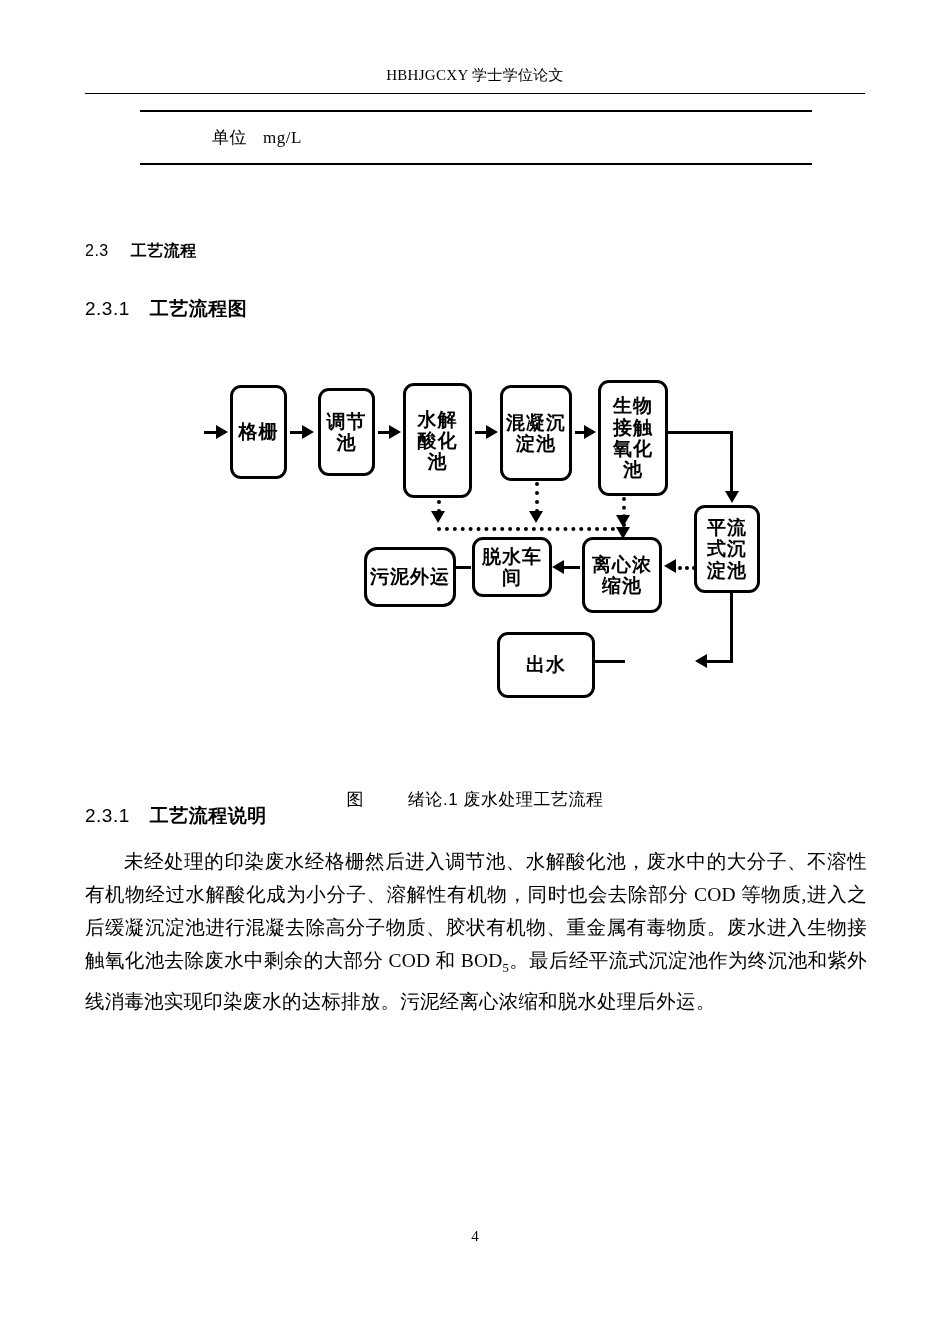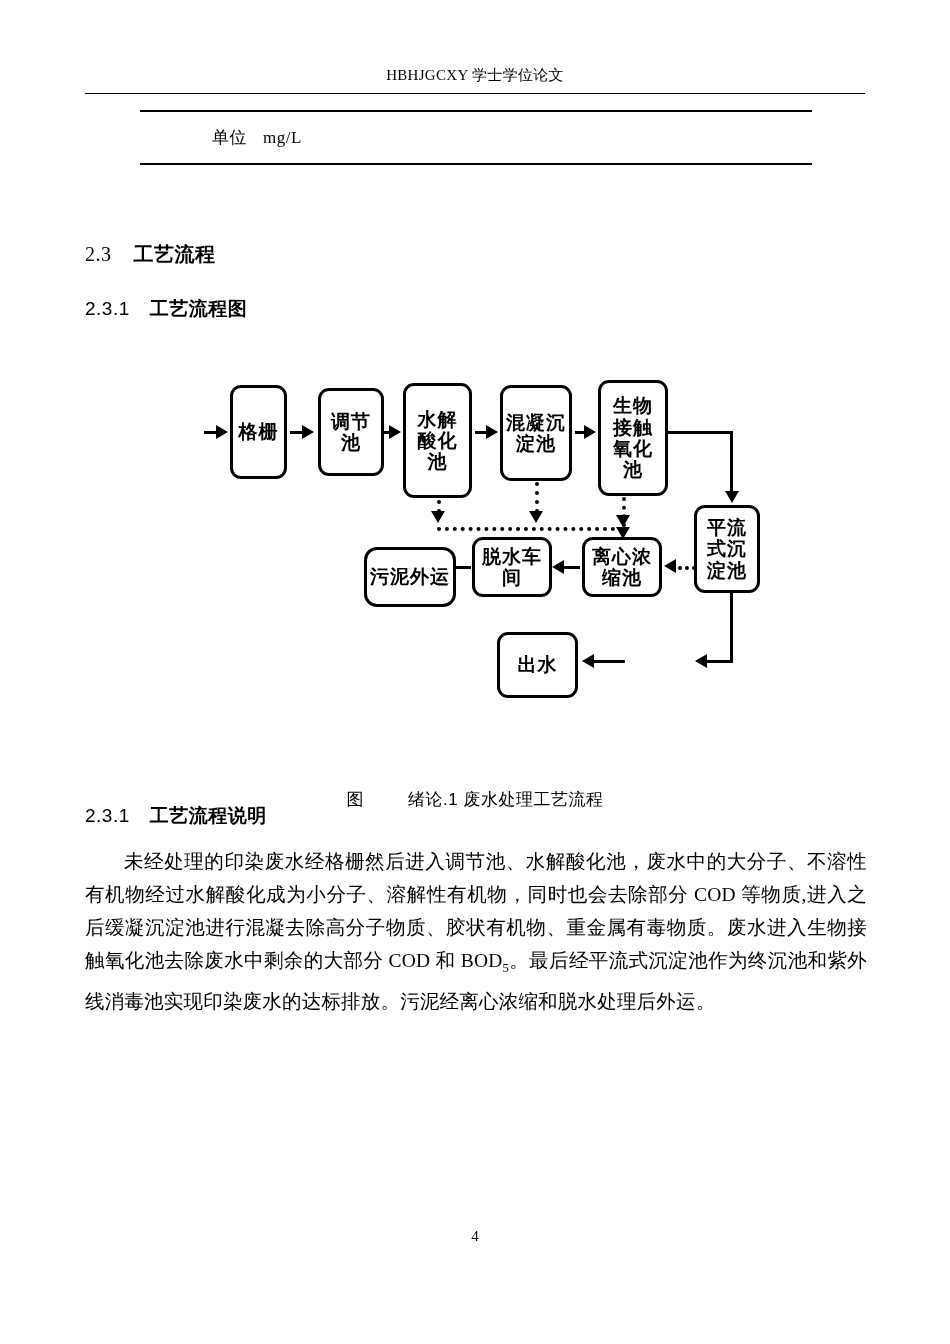--- a/index.html
+++ b/index.html
@@ -62,22 +62,22 @@
     letter-spacing: 0.5px;
   }
   .table-cell .unit-value {
     margin-left: 16px;
   }
 
   
   .h2 {
     position: absolute;
     left: 85px;
-    font-family: Liberation Serif, serif;
-    font-size: 20px;
+    font-family: Liberation Sans, sans-serif;
+    font-size: 16px;
     font-weight: 600;
     letter-spacing: 0.5px;
   }
   .h3 {
     position: absolute;
     left: 85px;
     font-family: "Liberation Sans", "DejaVu Sans", sans-serif;
     font-size: 19px;
     font-weight: 600;
     letter-spacing: 0.5px;
@@ -221,21 +221,21 @@
 
   <div class="h3" id="heading-flowchart">
     <span class="num">2.3.1</span><span class="gap"></span><span>工艺流程图</span>
   </div>
 
   <div id="flowchart">
 
     <div class="fc-box" style="left:230px; top:30px; width:57px; height:94px;">
       <span>格栅</span>
     </div>
-    <div class="fc-box" style="left:318px; top:33px; width:66px; height:88px;">
+    <div class="fc-box" style="left:318px; top:33px; width:57px; height:88px;">
       <span>调节池</span>
     </div>
     <div class="fc-box" style="left:403px; top:28px; width:69px; height:115px;">
       <span>水解酸化池</span>
     </div>
     <div class="fc-box" style="left:598px; top:25px; width:70px; height:116px;">
       <span>生物接触氧化池</span>
     </div>
     <div class="fc-box" style="left:500px; top:30px; width:72px; height:96px;">
       <span>混凝沉淀池</span>
@@ -271,21 +271,21 @@
     <div class="arrow-d" style="left:529px; top:156px;"></div>
 
     <div class="fc-dot-h" style="left:437px; top:172px; width:186px;"></div>
 
     <div class="fc-dot-v" style="left:622px; top:142px; height:30px;"></div>
     <div class="arrow-d" style="left:616px; top:160px;"></div>
 
     <div class="fc-dot-v" style="left:622px; top:172px; height:7px;"></div>
     <div class="arrow-d" style="left:616px; top:172px;"></div>
 
-    <div class="fc-box" style="left:582px; top:182px; width:80px; height:60px;">
+    <div class="fc-box" style="left:582px; top:182px; width:80px; height:76px;">
       <span>离心浓缩池</span>
     </div>
     <div class="fc-box" style="left:472px; top:182px; width:80px; height:60px;">
       <span>脱水车间</span>
     </div>
     <div class="fc-box" style="left:364px; top:192px; width:92px; height:60px;border-radius:13px;">
       <span>污泥外运</span>
     </div>
 
     <div class="fc-line h" style="left:563px; top:211px; width:17px;"></div>
@@ -294,21 +294,21 @@
     <div class="fc-line h" style="left:455px; top:211px; width:16px;"></div>
     <div class="arrow-l" style="left:444px; top:205px;"></div>
 
     <div class="fc-dot-h" style="left:678px; top:211px; width:18px;"></div>
     <div class="arrow-l" style="left:664px; top:204px;"></div>
 
     <div class="fc-line v" style="left:730px; top:236px; height:72px;"></div>
     <div class="fc-line h" style="left:706px; top:305px; width:27px;"></div>
     <div class="arrow-l" style="left:695px; top:299px;"></div>
 
-    <div class="fc-box" style="left:497px; top:277px; width:81px; height:66px;">
+    <div class="fc-box" style="left:497px; top:277px; width:98px; height:66px;">
       <span>出水</span>
     </div>
 
     <div class="fc-line h" style="left:594px; top:305px; width:31px;"></div>
     <div class="arrow-l" style="left:582px; top:299px;"></div>
 
   </div>
 
   <div class="fig-caption">
     <span>图</span><span class="cap-gap"></span><span>绪论.1 废水处理工艺流程</span>

